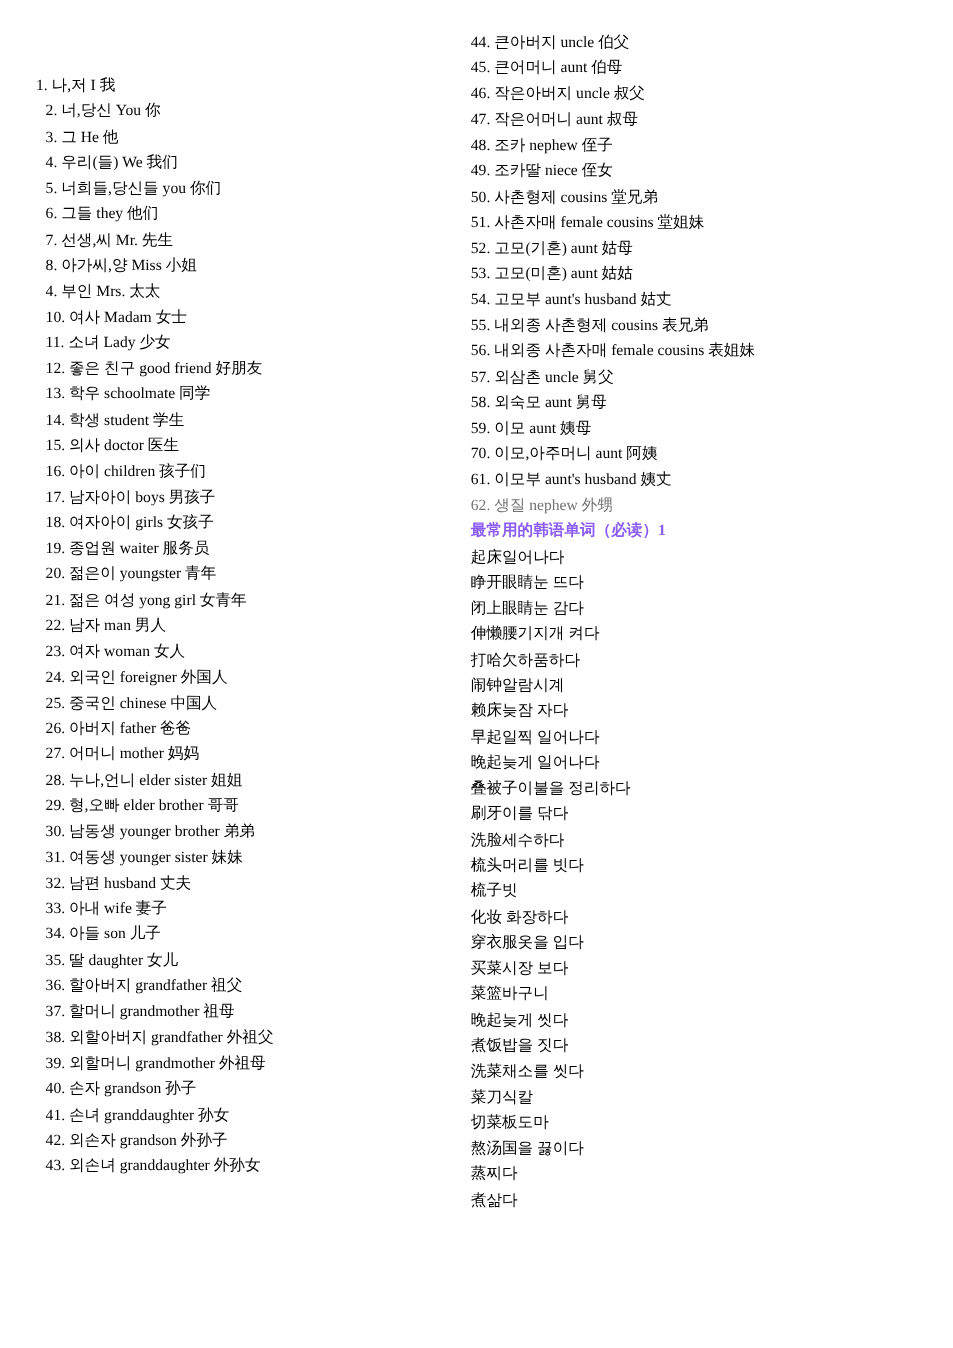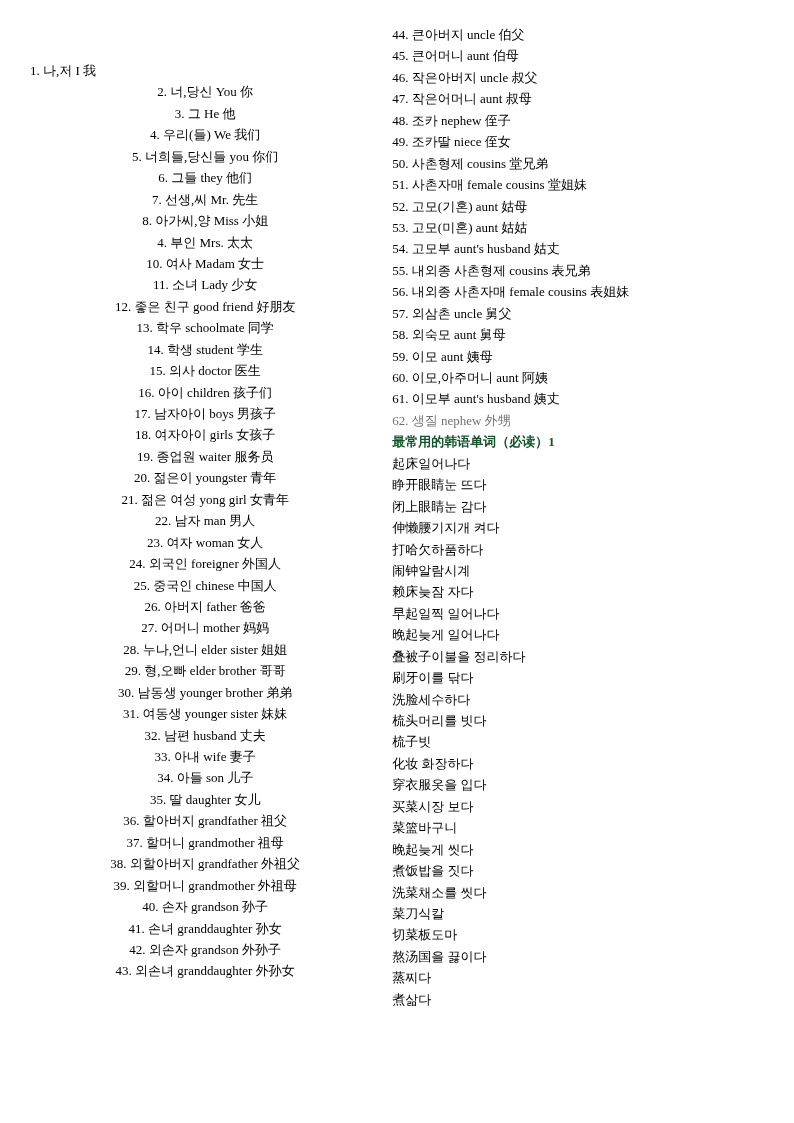--- a/index.html
+++ b/index.html
@@ -31,31 +31,30 @@
     }
     .header-section p {
       font-size: 13px;
       line-height: 1.65;
     }
     .blue-link {
       color: #0000cc;
       text-decoration: none;
     }
     .red-heading {
-      color: #14532d;
+      color: #8b5cf6;
       font-size: 13px;
       font-weight: bold;
     }
     .item {
       font-size: 13px;
       line-height: 1.65;
     }
     .item.indented {
       padding-left: 8px;
-      text-align: center;
     }
   </style>
 </head>
 <body>
 
 <div>
   <div class="header-section">
     <p></p>
     <p></p>
     <p></p>
@@ -118,21 +117,21 @@
         <p class="item">50. 사촌형제 cousins 堂兄弟</p>
         <p class="item">51. 사촌자매 female cousins 堂姐妹</p>
         <p class="item">52. 고모(기혼) aunt 姑母</p>
         <p class="item">53. 고모(미혼) aunt 姑姑</p>
         <p class="item">54. 고모부 aunt's husband 姑丈</p>
         <p class="item">55. 내외종 사촌형제 cousins 表兄弟</p>
         <p class="item">56. 내외종 사촌자매 female cousins 表姐妹</p>
         <p class="item">57. 외삼촌 uncle 舅父</p>
         <p class="item">58. 외숙모 aunt 舅母</p>
         <p class="item">59. 이모 aunt 姨母</p>
-        <p class="item">60. 이모,아주머니 aunt 阿姨</p>
+        <p class="item">70. 이모,아주머니 aunt 阿姨</p>
         <p class="item">61. 이모부 aunt's husband 姨丈</p>
         <p class="item" style="color: #737373;">62. 생질 nephew 外甥</p>
         <p class="red-heading">最常用的韩语单词（必读）1</p>
         <p class="item">起床일어나다</p>
         <p class="item">睁开眼睛눈 뜨다</p>
         <p class="item">闭上眼睛눈 감다</p>
         <p class="item">伸懒腰기지개 켜다</p>
         <p class="item">打哈欠하품하다</p>
         <p class="item">闹钟알람시계</p>
         <p class="item">赖床늦잠 자다</p>

